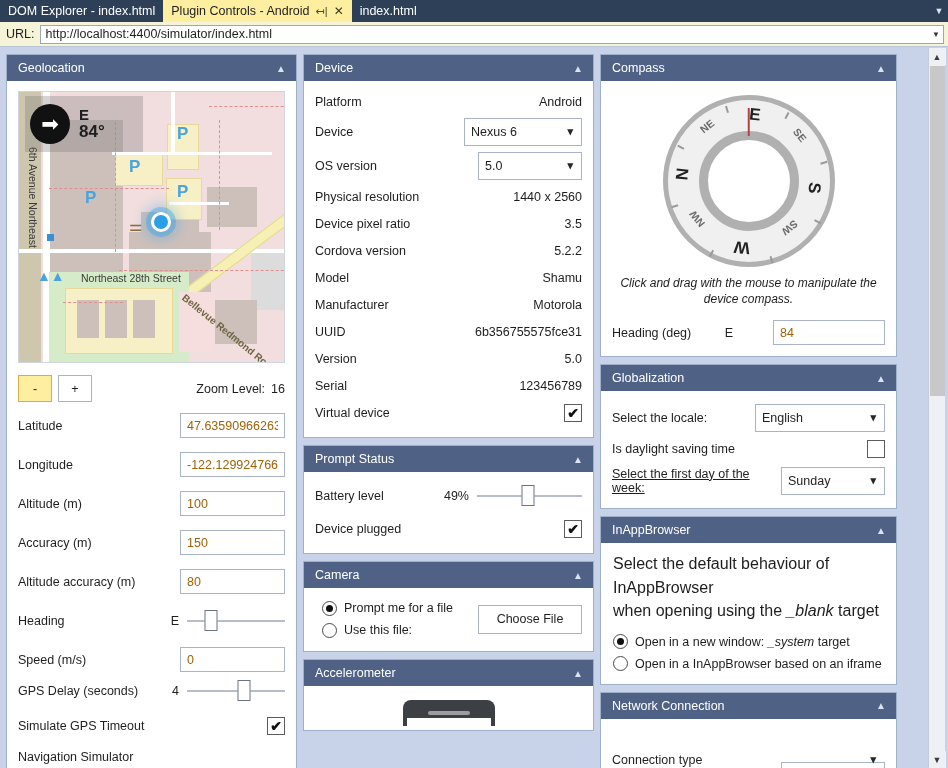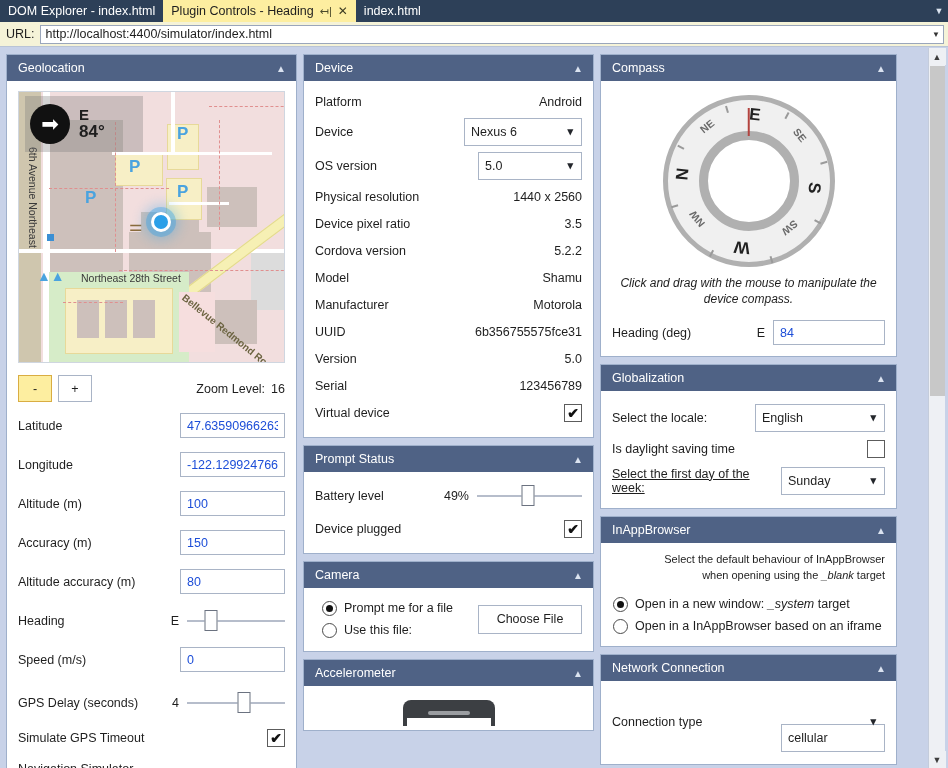--- a/index.html
+++ b/index.html
@@ -70,21 +70,21 @@
   .panel-body{ padding:10px 11px 11px 11px; }
 
   .row{ display:flex; align-items:center; min-height:27px; }
   .row .lbl{ flex:1; font-size:12.5px; color:#1e1e1e; }
   .row .val{ font-size:12.5px; color:#1e1e1e; text-align:right; }
 
   
   .tb{
     height:25px; border:1px solid #a9b4c6; background:#ffffff;
     font-family:"Liberation Sans", sans-serif; font-size:12.5px;
-    padding:0 6px; color:#1d4ed8; outline:none;
+    padding:0 6px; color:#a16207; outline:none;margin-left:32px;
   }
   .tb.w105{ width:105px; }
 
   select.dd{
     height:28px; border:1px solid #a9b4c6; background:#ffffff;
     font-family:"Liberation Sans", sans-serif; font-size:12.5px;
     padding:0 6px; color:#1e1e1e; outline:none;
     -webkit-appearance:none; appearance:none;
   }
   .ddwrap{ position:relative; display:inline-block; }
@@ -228,21 +228,21 @@
   .sb-rest{ flex:1; }
 </style>
 </head>
 <body>
 
 <div class="tabbar">
   <div class="tab inactive">
     <span>DOM Explorer - index.html</span>
   </div>
   <div class="tab active">
-    <span>Plugin Controls - Heading</span>
+    <span>Plugin Controls - Android</span>
     <span class="tab-ico">↤|</span>
     <span class="tab-x">✕</span>
   </div>
   <div class="tab inactive">
     <span>index.html</span>
   </div>
   <div class="spacer"></div>
   <div class="tab-chevron">▼</div>
 </div>
 
@@ -362,21 +362,21 @@
               <span class="track"></span>
               <span class="thumb" style="left:24%"></span>
             </span>
           </div>
 
           <div class="row" style="margin-top:12px;">
             <span class="lbl">Speed (m/s)</span>
             <input class="tb w105" value="0" style="">
           </div>
 
-          <div class="row" style="margin-top:16px;">
+          <div class="row" style="margin-top:4px;">
             <span class="lbl">GPS Delay (seconds)</span>
             <span style="width:16px;text-align:right;">4</span>
             <span class="slider" style="width:98px;margin-left:8px;">
               <span class="track"></span>
               <span class="thumb" style="left:58%"></span>
             </span>
           </div>
 
           <div class="row" style="margin-top:8px;">
             <span class="lbl">Simulate GPS Timeout</span>
@@ -611,21 +611,21 @@
           </div>
         </div>
       </div>
 
       <div class="panel">
         <div class="panel-head">
           <span>InAppBrowser</span>
           <span class="chev">▲</span>
         </div>
         <div class="panel-body" style="padding:9px 11px 9px 12px;">
-          <div style="font-size:11px;line-height:1.45;text-align:right;">
+          <div style="font-size:16px;line-height:1.45;">
             <span>Select the default behaviour of InAppBrowser</span><br>
             <span>when opening using the </span><em>_blank</em><span> target</span>
           </div>
           <div class="radio-line" style="margin-top:9px;">
             <span class="rdo">
                 <span class="dot"></span>
               </span>
             <span><span>Open in a new window: </span><em>_system</em><span> target</span></span>
           </div>
           <div class="radio-line">

